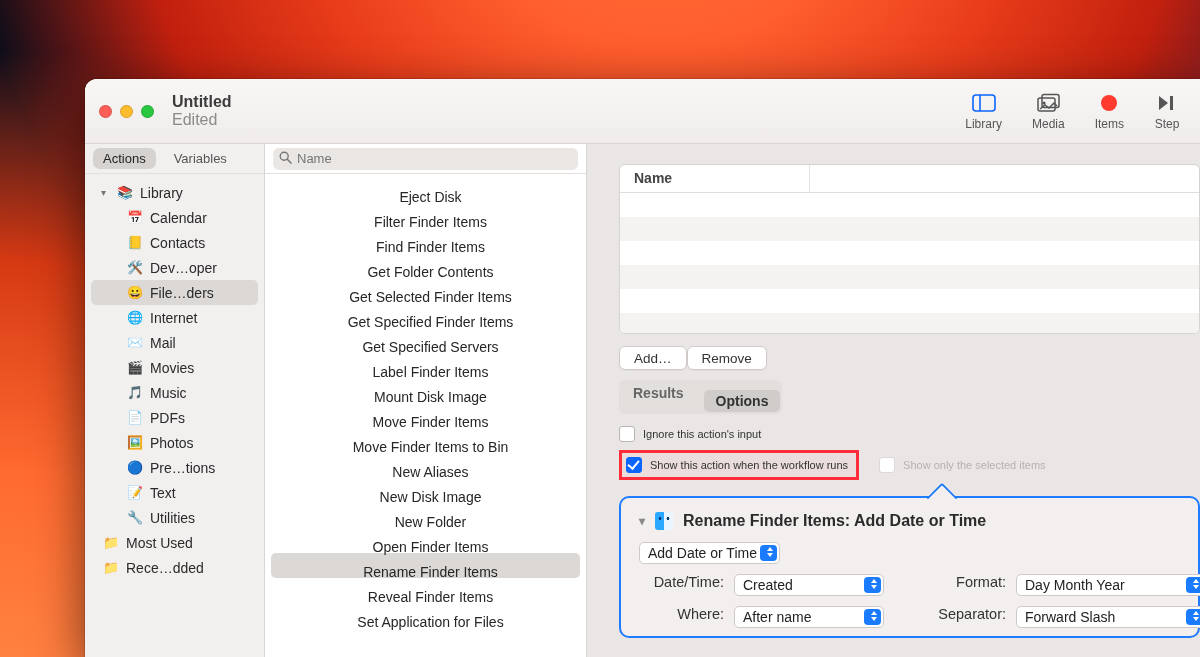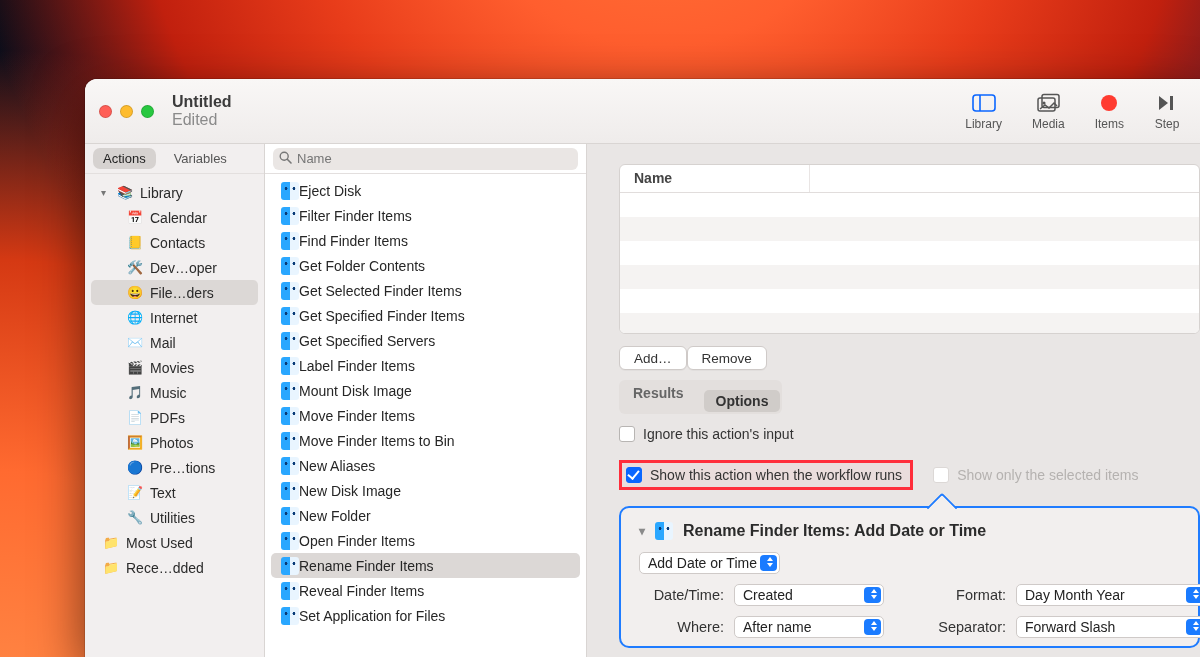--- a/index.html
+++ b/index.html
@@ -66,21 +66,21 @@
   .search .mag { color:#777; }
 
   .tree { flex:1; overflow:auto; padding-top:6px; font-size:14px; color:#2a2a2a; }
   .tree-row { display:flex; align-items:center; height:25px; padding-left:10px; border-radius:5px; margin:0 6px; gap:6px; white-space:nowrap; overflow:hidden; }
   .tree-row.sub { padding-left:36px; }
   .tree-row.selected { background:#dcd8d6; }
   .chev { width:10px; color:#777; font-size:10px; }
   .ticon { width:17px; height:17px; display:flex; align-items:center; justify-content:center; font-size:13px; }
 
   .actions { flex:1; overflow:auto; padding-top:4px; font-size:14px; color:#262626; }
-  .act-row { display:flex; align-items:center; height:25px; padding-left:10px; gap:0; margin: 0 6px; border-radius:5px; white-space:nowrap; }
+  .act-row { display:flex; align-items:center; height:25px; padding-left:10px; gap:11px; margin: 0 6px; border-radius:5px; white-space:nowrap;flex-direction:column; }
   .act-row.selected { background:#dcd8d6; }
   .finder-ic { width:18px; height:18px; border-radius:3px; background:linear-gradient(90deg,#2aa7ff 0 50%, #e9f5ff 50% 100%); position:relative; }
   .finder-ic::after { content:""; position:absolute; inset:0; background:
      radial-gradient(circle at 28% 36%, #083a77 0 1.3px, transparent 1.6px),
      radial-gradient(circle at 72% 36%, #083a77 0 1.3px, transparent 1.6px);
   }
 
   
   .canvas-inner { position:absolute; left:12px; right:0; top:0; bottom:0; }
 
@@ -92,21 +92,21 @@
   .list-head .col.path { flex:1; }
   .list-body { background:repeating-linear-gradient(#ffffff 0 24px,#f5f3f2 24px 48px); height:calc(100% - 28px);}
 
   .tbl-btns { display:flex; margin: 12px 0 10px 20px; }
   .mac-btn { height:24px; padding:0 14px; font-size:13.5px; color:#333; background:#ffffff; border:1px solid #cfcac8; border-radius:6px; box-shadow:0 1px 0 rgba(0,0,0,0.03); display:flex; align-items:center;}
 
   .segbar { display:flex; gap:8px; background:#e3dfdd; border-radius:6px; padding:2px; width:fit-content; margin-left:20px;}
   .segbar .seg { padding:3px 12px; font-size:14px; color:#666; border-radius:5px; font-weight:600;}
   .segbar .seg.active { background:#d0ccc9; color:#333;margin-top:8px; }
 
-  .opts { margin:12px 0 8px 20px; display:flex; flex-direction:column; gap:18px; font-size:14px; color:#333; }
+  .opts { margin:12px 0 8px 20px; display:flex; flex-direction:column; gap:8px; font-size:11px; color:#333; }
   .ck { display:flex; align-items:center; gap:8px; }
   .cbox { width:16px; height:16px; border:1px solid #b8b5b3; border-radius:3px; background:#fff; position:relative;}
   .cbox.checked { background:#0a66ff; border-color:#0a66ff; }
   .cbox.checked::after { content:""; position:absolute; left:3px; top:0px; width:5px; height:9px; border:solid #fff; border-width:0 2px 2px 0; transform:rotate(40deg);}
   .row-flex { display:flex; align-items:center; gap:20px; }
   .hilite { border:3px solid #ff2d3a; border-radius:0; padding:4px 8px 4px 4px; background:rgba(255,50,60,0.05); display:inline-flex;justify-content:center;}
   .disabled { color:#b5b2b0; }
   .disabled .cbox { border-color:#dcd8d6; }
 
   .action-card {
@@ -114,21 +114,21 @@
     position:relative;
   }
   .action-card::before {
     content:""; position:absolute; top:-11px; left:310px; width:20px; height:20px; background:#f2efee;
     border-left:2px solid #1f7cff; border-top:2px solid #1f7cff; transform:rotate(45deg); border-top-left-radius:3px;
   }
   .card-head { display:flex; align-items:center; gap:10px; font-size:16px; font-weight:700; color:#2b2b2b; margin-bottom:12px;}
   .card-head .chev2 { color:#8a8a8a; font-size:12px;}
   .assembly { display:flex; flex-direction:column; gap:10px; }
   .field-row { display:flex; align-items:center; gap:52px; font-size:14.5px; color:#333;}
-  .pair { display:flex; align-items:center; gap:10px;}
+  .pair { display:flex; gap:10px;}
   .lbl-r { width:85px; text-align:right; }
   .popup { height:22px; background:#ffffff; border:1px solid #cfcac8; border-radius:5px; padding:0 22px 0 8px; display:flex; align-items:center; font-size:14px; color:#222; position:relative; min-width:110px;}
   .popup.sm { min-width:auto; }
   .popup::after { content:""; position:absolute; right:2px; top:2px; bottom:2px; width:17px; background:#1a7bff; border-radius:4px;}
   .popup::before { content:""; position:absolute; right:6.5px; top:50%; width:0;height:0; z-index:2;
     border-left:3.5px solid transparent; border-right:3.5px solid transparent;}
   .popup .updn { position:absolute; right:6px; top:4px; z-index:3; display:flex; flex-direction:column; gap:2px;}
   .updn span { width:0;height:0; border-left:3.5px solid transparent; border-right:3.5px solid transparent;}
   .updn .u { border-bottom:4px solid #fff;}
   .updn .d { border-top:4px solid #fff;}

